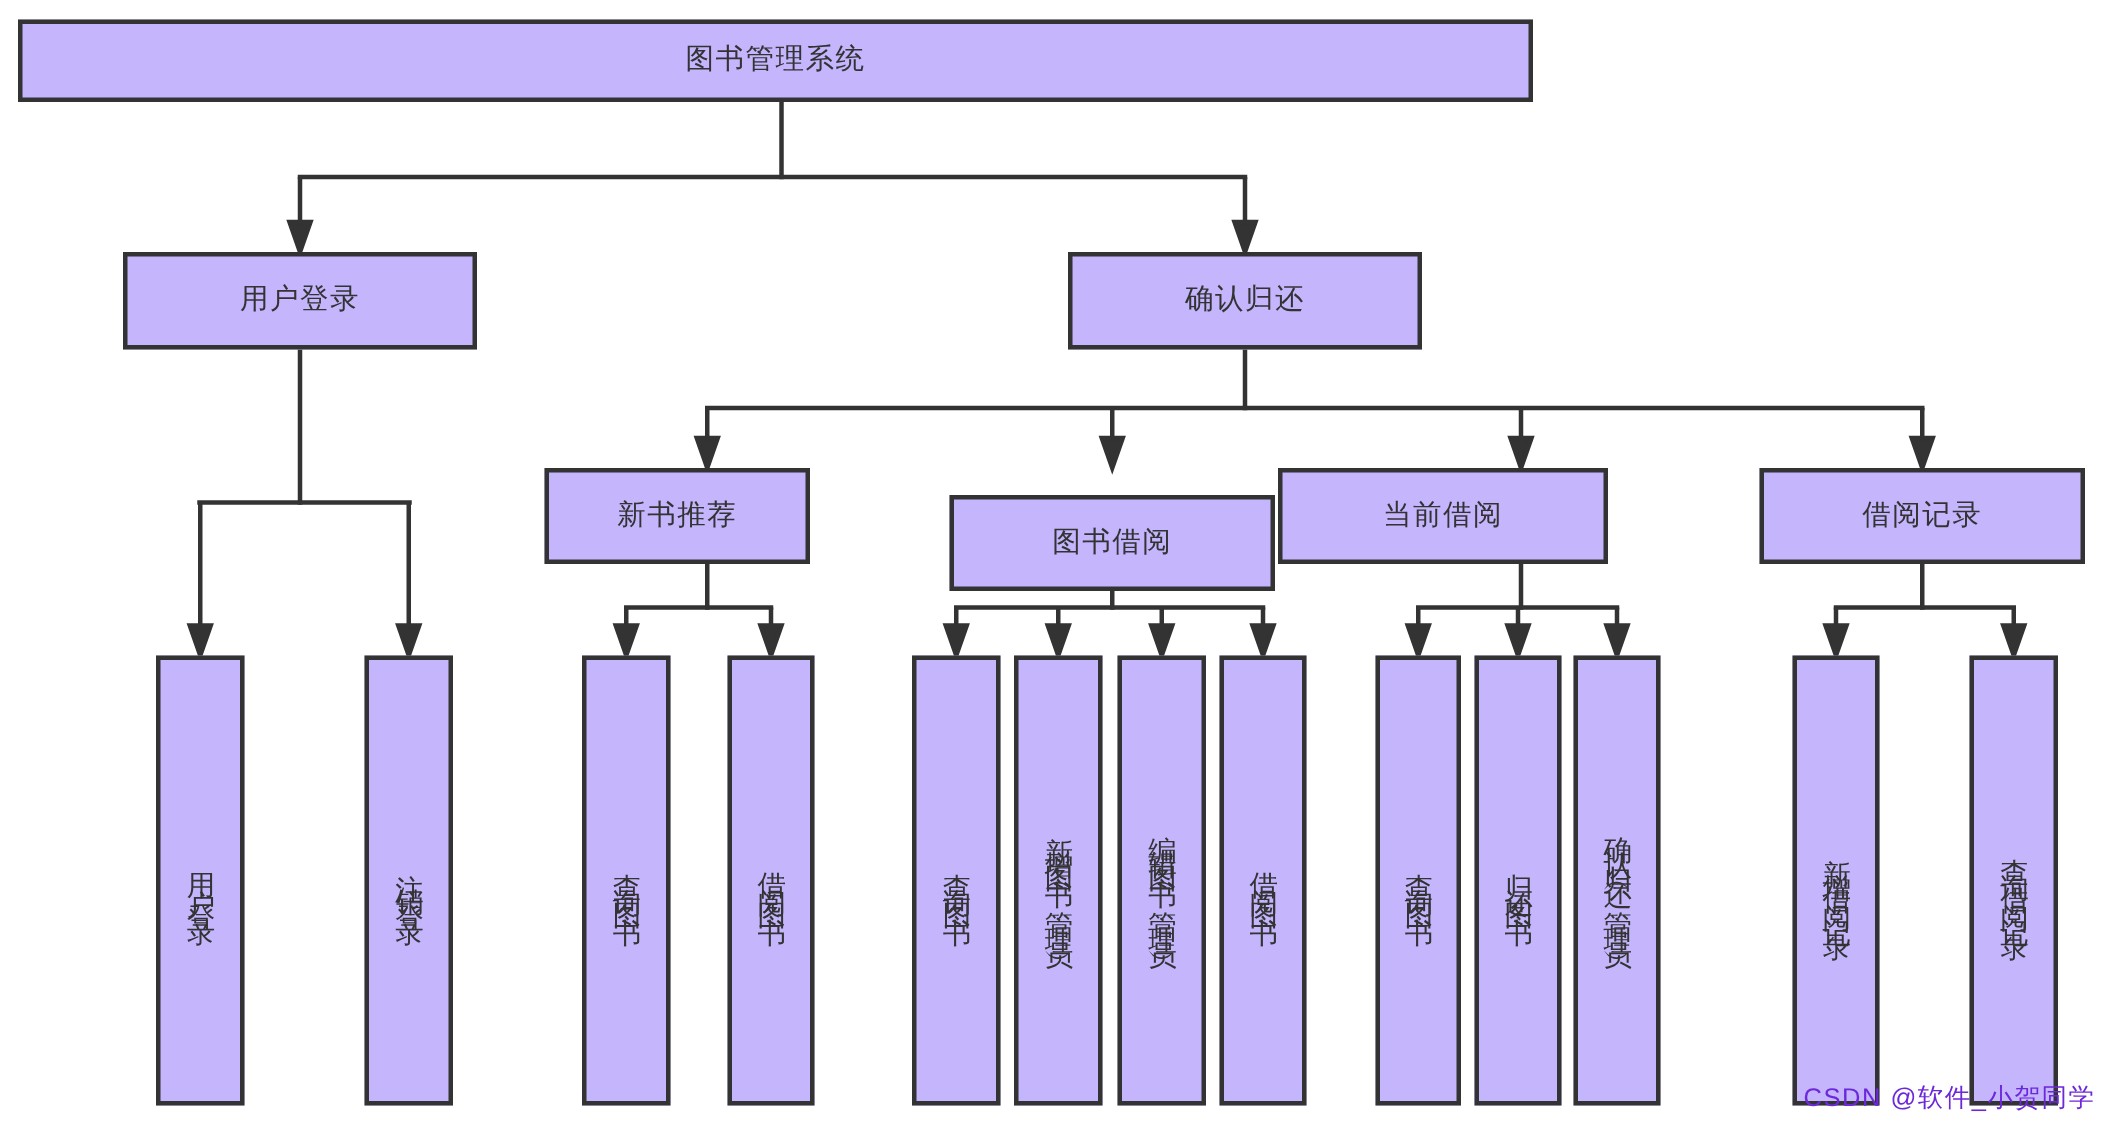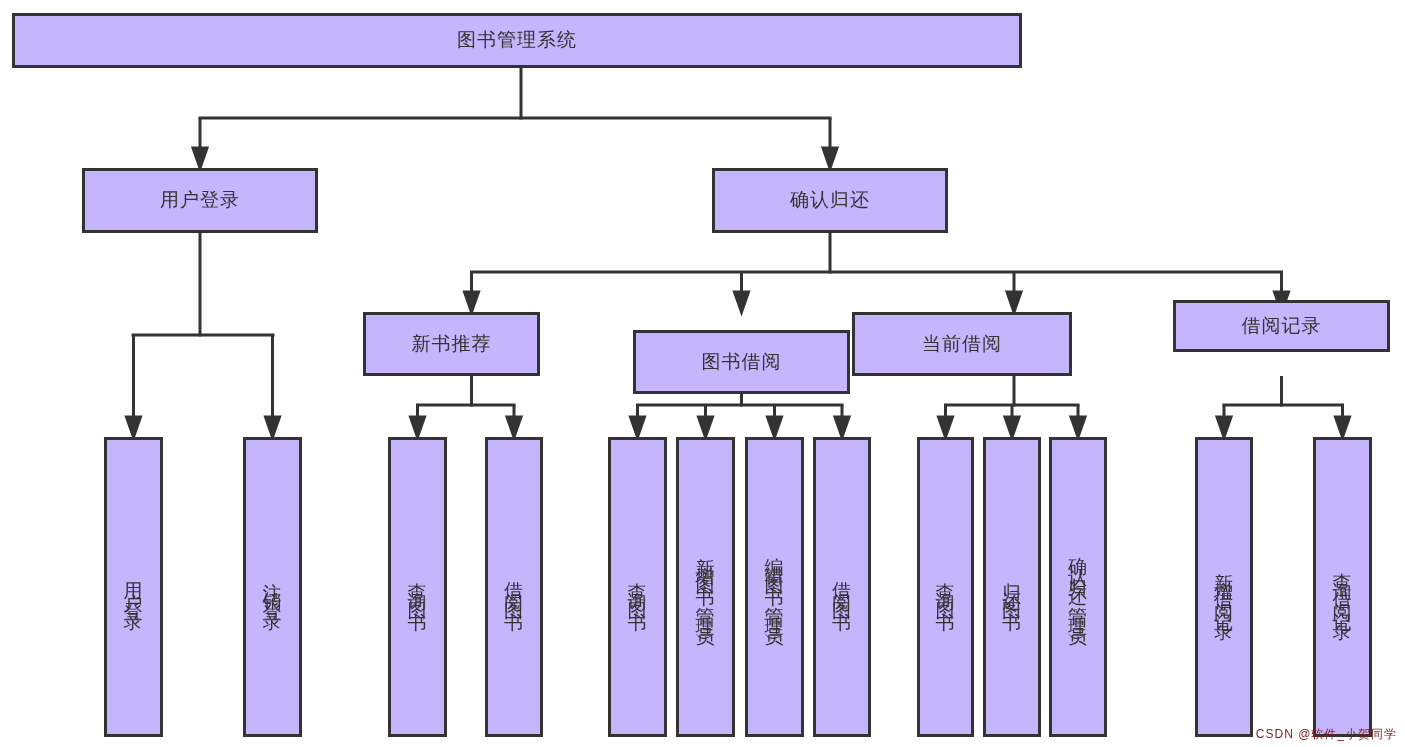--- a/index.html
+++ b/index.html
@@ -27,22 +27,22 @@
   .node.leaf span{
     writing-mode:vertical-rl;
     text-orientation:mixed;
     letter-spacing:10px;
     line-height:1;
     font-size:19px;
   }
   .watermark{
     position:absolute;
     right:8px;bottom:4px;
-    color:#7f1d1d;
-    font-size:12px;
+    color:#6d28d9;
+    font-size:17px;
     letter-spacing:1px;
     z-index:5;
     white-space:nowrap;
   }
 </style>
 </head>
 <body>
 
 <div class="canvas">
 
@@ -123,21 +123,21 @@
 
   <div class="node" style="left:363px;top:312px;width:177px;height:64px">
     <span>新书推荐</span>
   </div>
   <div class="node" style="left:633px;top:330px;width:217px;height:64px">
     <span>图书借阅</span>
   </div>
   <div class="node" style="left:852px;top:312px;width:220px;height:64px">
     <span>当前借阅</span>
   </div>
-  <div class="node" style="left:1173px;top:300px;width:217px;height:52px">
+  <div class="node" style="left:1173px;top:312px;width:217px;height:64px">
     <span>借阅记录</span>
   </div>
 
   <div class="node leaf" style="left:104px;top:437px;width:59px;height:300px">
     <span>用户登录</span>
   </div>
   <div class="node leaf" style="left:243px;top:437px;width:59px;height:300px">
     <span>注销登录</span>
   </div>
 

